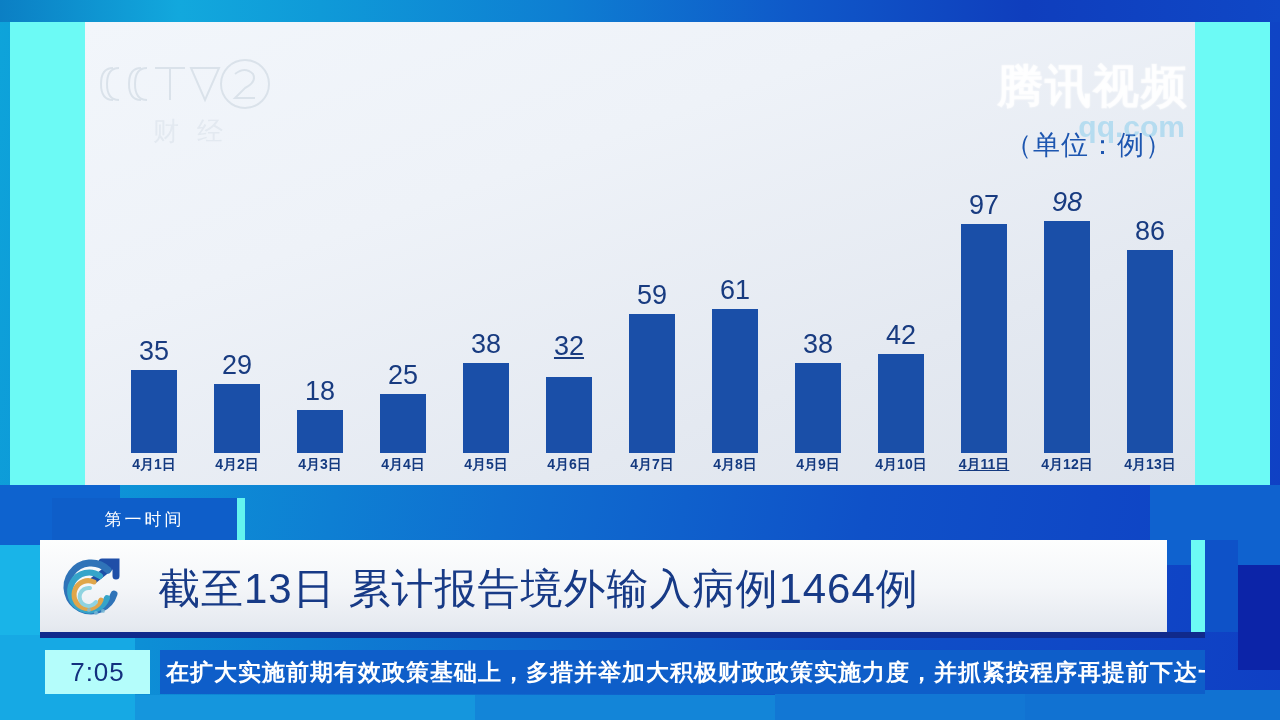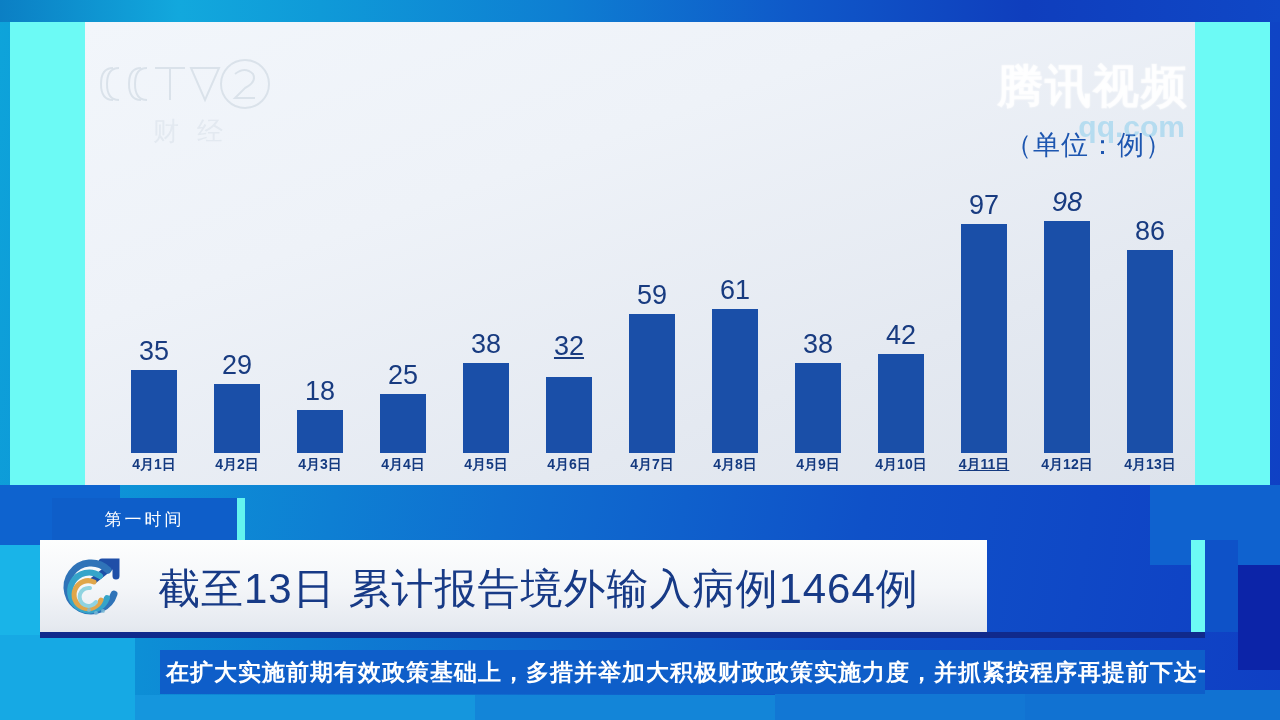--- a/index.html
+++ b/index.html
@@ -162,21 +162,21 @@
   .prog-tag-edge {
     position: absolute;
     left: 237px; top: 498px;
     width: 8px; height: 42px;
     background: #63f4ef;
   }
 
   .headline-bar {
     position: absolute;
     left: 40px; top: 540px;
-    width: 947px; height: 97px;
+    width: 1127px; height: 97px;
     background: linear-gradient(180deg,#fdfefe 0%, #f4f6f9 48%, #e6eaf0 88%, #dfe4ec 100%);
     display: flex;
     align-items: center;
   }
   .headline-edge {
     position: absolute;
     left: 1191px; top: 540px;
     width: 14px; height: 92px;
     background: #6cfaf5;
   }
@@ -376,17 +376,20 @@
           <circle cx="38" cy="63" r="2"></circle>
           <circle cx="45" cy="61" r="2"></circle>
         </g>
       </svg>
     </div>
     <div class="headline-text">截至13日 累计报告境外输入病例1464例</div>
   </div>
   <div class="headline-edge"></div>
   <div class="headline-underline"></div>
 
+  <div class="clock-box">
+    <span>7:05</span>
+  </div>
   <div class="ticker-box">
     <div class="ticker-text">在扩大实施前期有效政策基础上，多措并举加大积极财政政策实施力度，并抓紧按程序再提前下达一定</div>
   </div>
 
 </div>
 
 </body></html>

